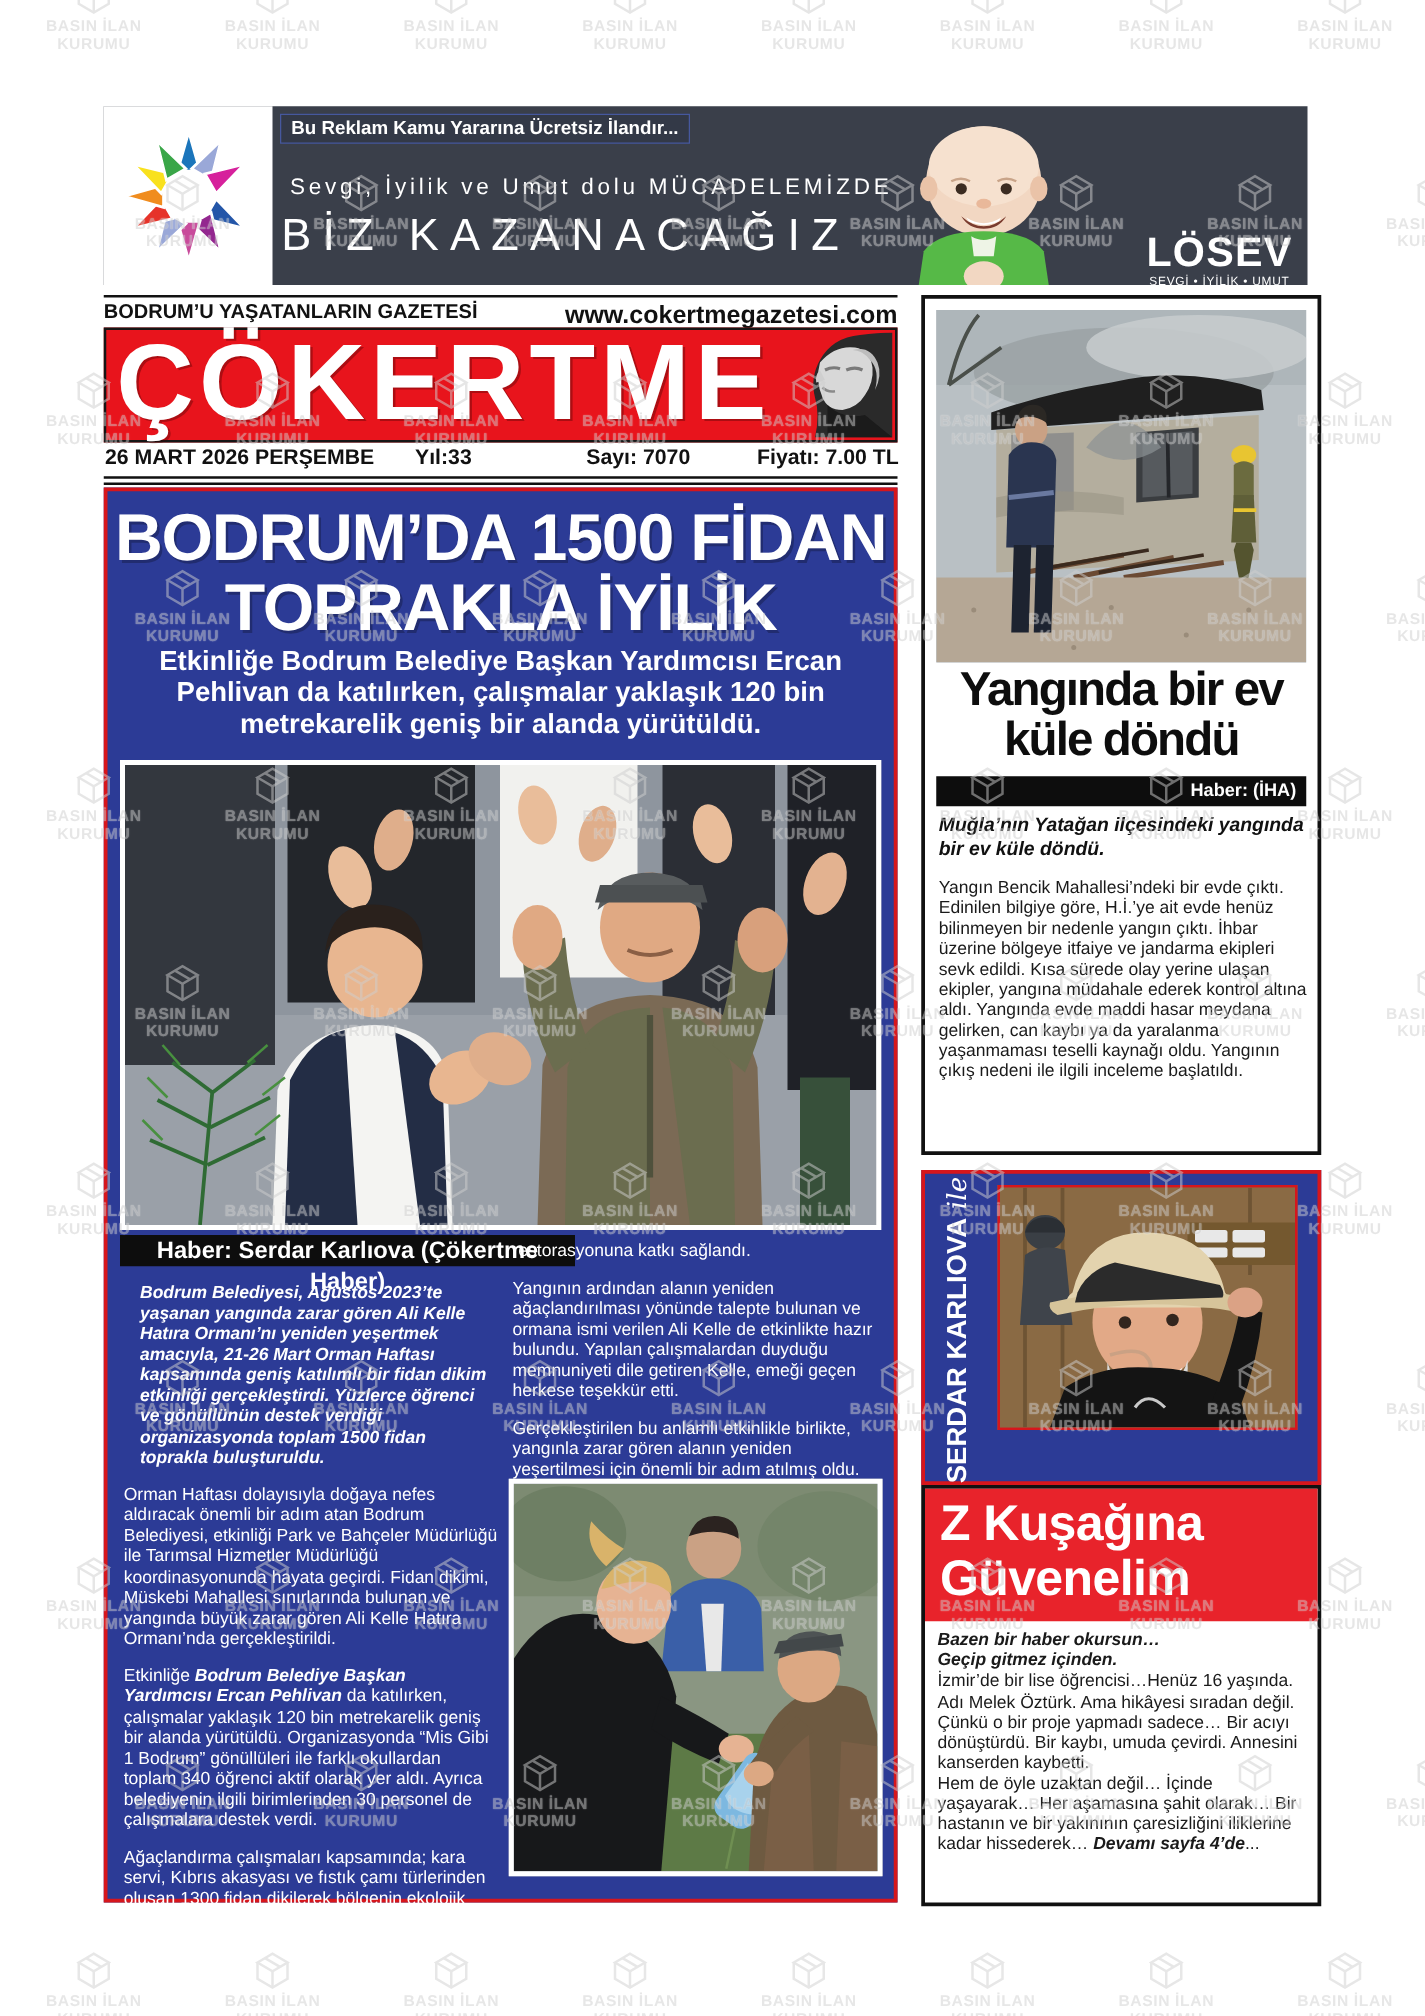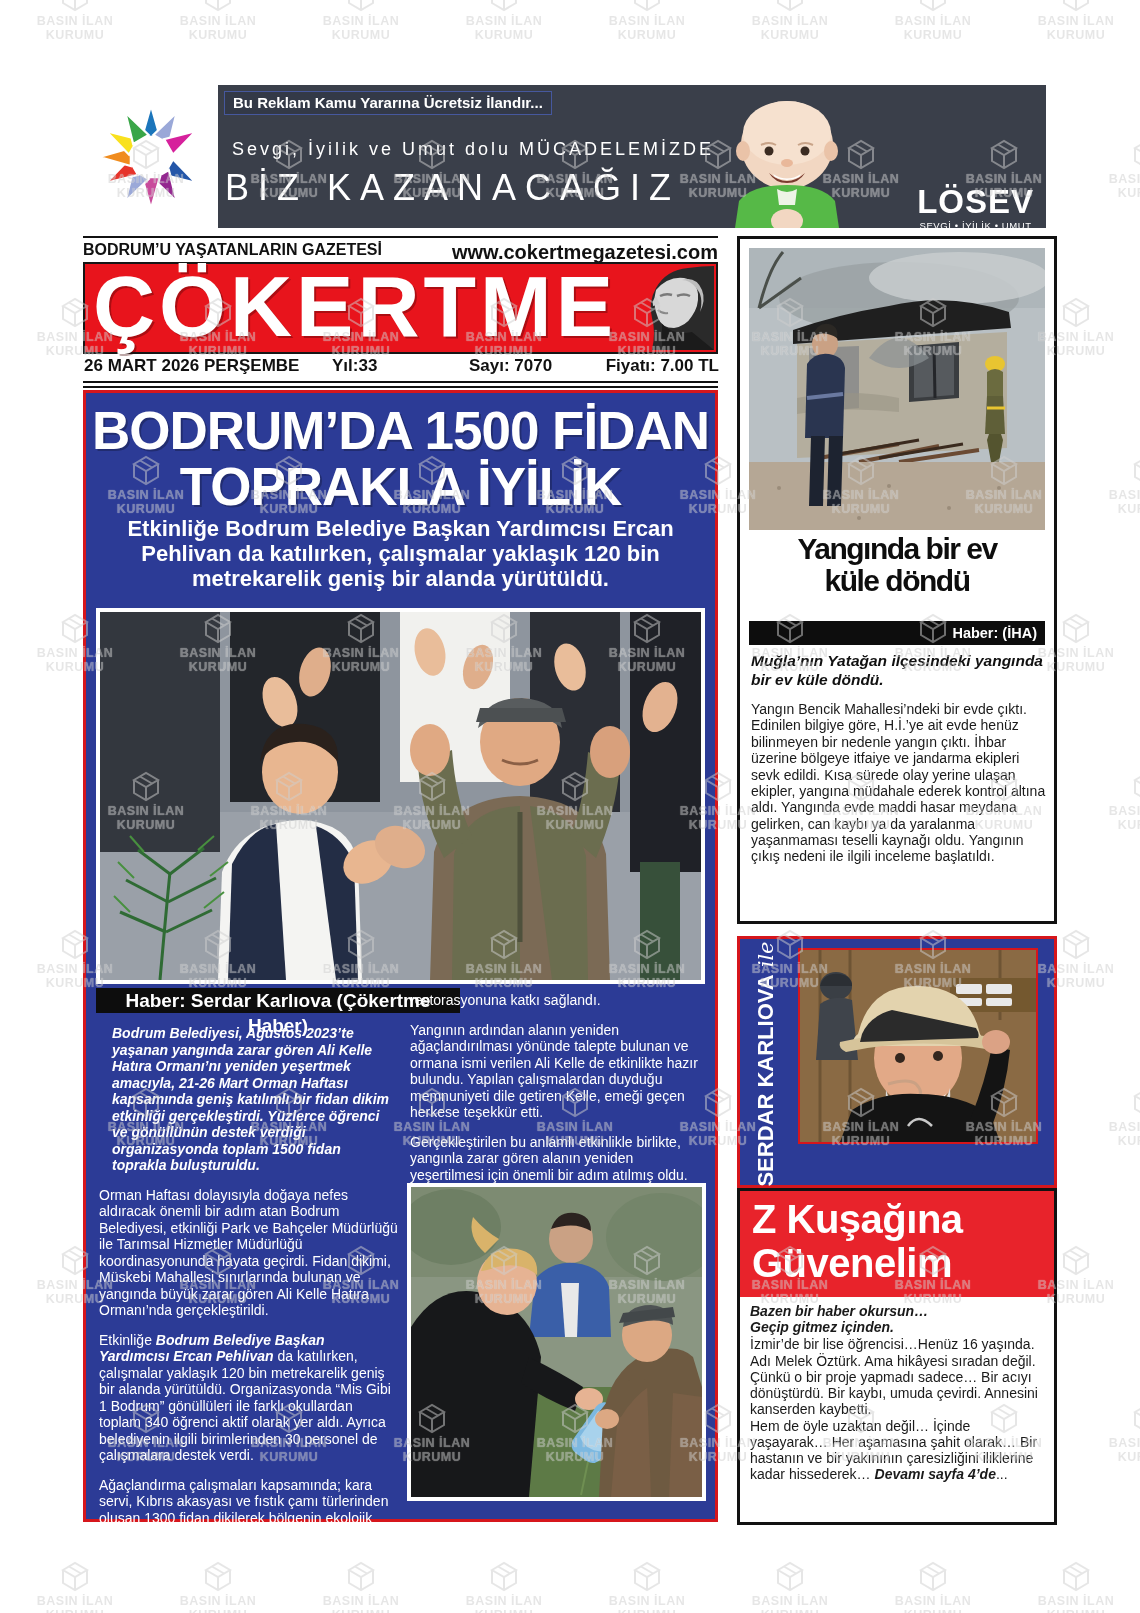--- a/index.html
+++ b/index.html
@@ -69,21 +69,21 @@
   .lead-par { font-weight:700; font-style:italic;margin-left:13px; }
   .b-i { font-weight:700; font-style:italic; }
   #mid-photo { position:absolute; left:321px; top:790px; width:299px; height:318px; }
 
   
   #fire-box { left:737px; top:236px; width:320px; height:688px; background:#fff;
     border:3px solid #111; }
   #fire-photo { position:absolute; left:9px; top:9px; width:296px; height:282px;
     overflow:hidden; background:#b9c0c4; }
   #fire-headline { position:absolute; left:0; top:294px; width:100%; text-align:center;
-    color:#0d0d0d; font-size:30px; font-weight:900; line-height:1.05; letter-spacing:-1.5px; }
+    color:#0d0d0d; font-size:38px; font-weight:900; line-height:1.05; letter-spacing:-1.5px; }
   #fire-byline-bar { position:absolute; left:9px; top:382px; width:296px; height:24px;
     background:#0d0d0d; color:#fff; font-size:14.5px; font-weight:700;
     text-align:right; line-height:24px; padding-right:8px; }
   #fire-lead { position:absolute; left:11px; top:413px; width:294px; color:#111;
     font-size:15.5px; font-weight:700; font-style:italic; line-height:1.2; }
   #fire-body { position:absolute; left:11px; top:462px; width:296px; color:#1a1a1a;
     font-size:14px; line-height:1.17; }
 
   
   #columnist-panel { left:737px; top:936px; width:320px; height:252px;

